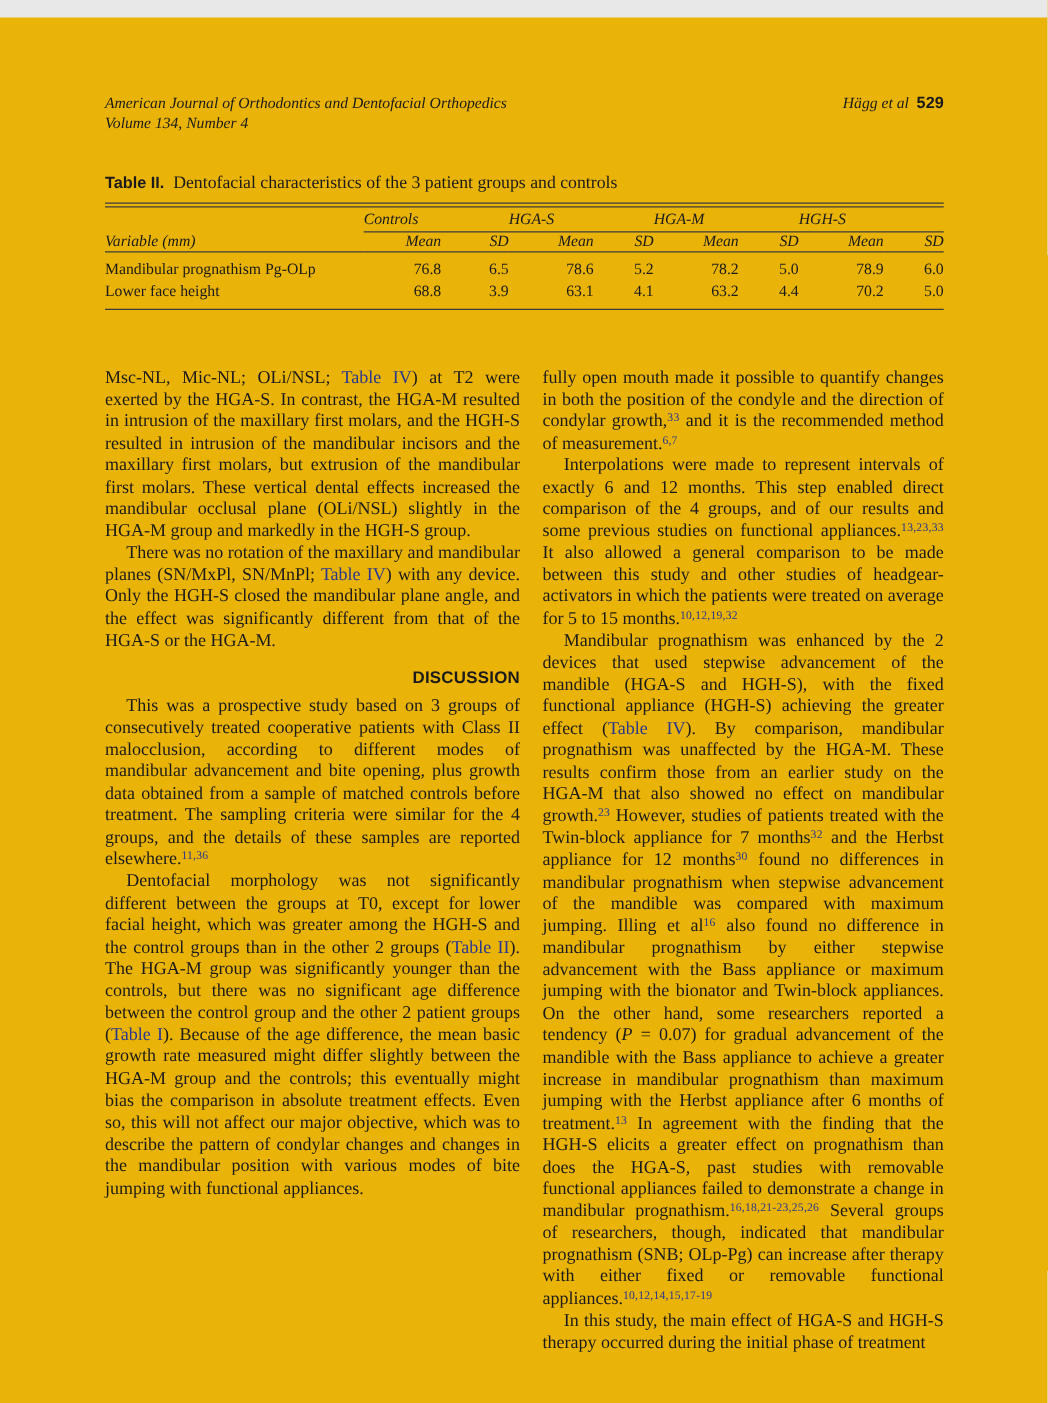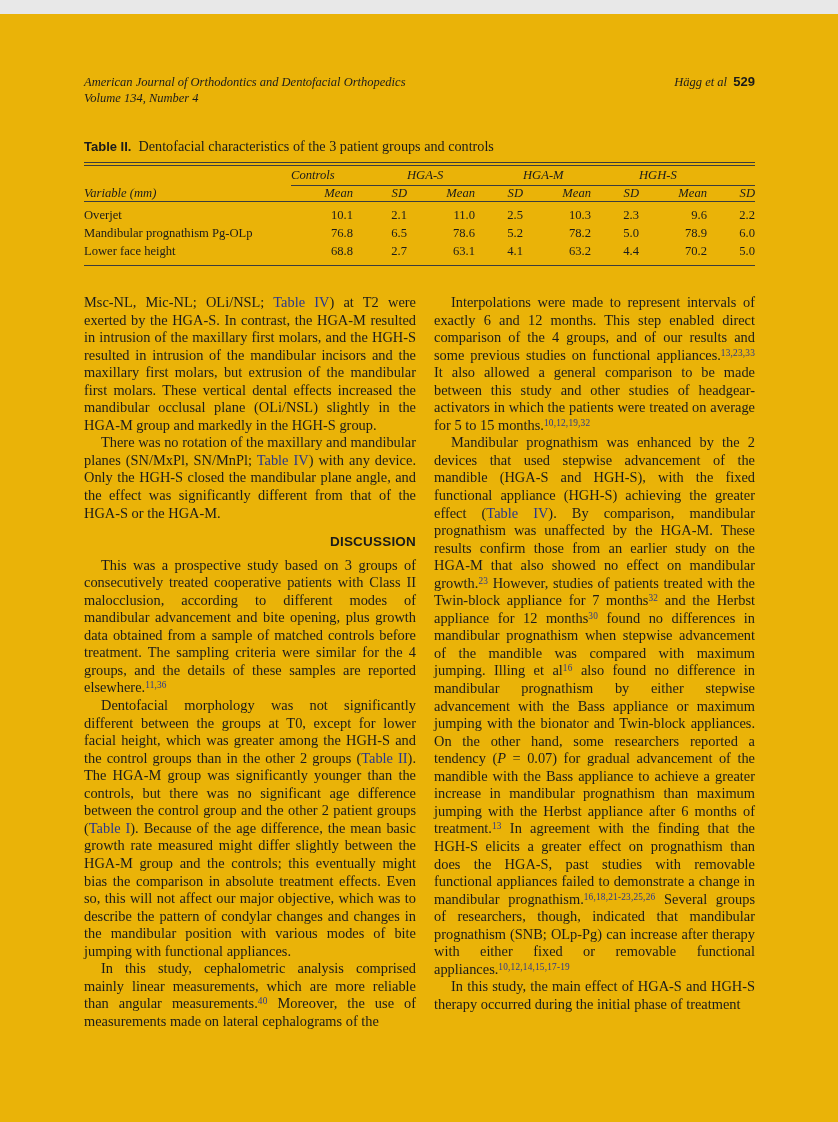--- a/index.html
+++ b/index.html
@@ -104,67 +104,56 @@
             <th class="num">Mean</th>
             <th class="num">SD</th>
             <th class="num">Mean</th>
             <th class="num">SD</th>
           </tr>
       </thead>
       <tbody id="table-body">
         <tr class="bodyrule">
             <td colspan="9"></td>
           </tr>
-      <tr class="datarow">
-            <td class="rowname">Overjet</td>
-            <td class="num">10.1</td>
-            <td class="num">2.1</td>
-            <td class="num">11.0</td>
-            <td class="num">2.5</td>
-            <td class="num">10.3</td>
-            <td class="num">2.3</td>
-            <td class="num">9.6</td>
-            <td class="num">2.2</td>
-          </tr>
           <tr class="datarow">
             <td class="rowname">Mandibular prognathism Pg-OLp</td>
             <td class="num">76.8</td>
             <td class="num">6.5</td>
             <td class="num">78.6</td>
             <td class="num">5.2</td>
             <td class="num">78.2</td>
             <td class="num">5.0</td>
             <td class="num">78.9</td>
             <td class="num">6.0</td>
           </tr>
           <tr class="datarow">
             <td class="rowname">Lower face height</td>
             <td class="num">68.8</td>
-            <td class="num">2.7</td>
+            <td class="num">3.9</td>
             <td class="num">63.1</td>
             <td class="num">4.1</td>
             <td class="num">63.2</td>
             <td class="num">4.4</td>
             <td class="num">70.2</td>
             <td class="num">5.0</td>
           </tr>
         </tbody>
     </table>
     <div class="botrule"></div>
   </div>
 
   <div class="cols">
     <div class="col left" id="col-left">
         <p><span>Msc-NL, Mic-NL; OLi/NSL; </span><span class="tref">Table IV</span><span>) at T2 were exerted by the HGA-S. In contrast, the HGA-M resulted in intrusion of the maxillary first molars, and the HGH-S resulted in intrusion of the mandibular incisors and the maxillary first molars, but extrusion of the mandibular first molars. These vertical dental effects increased the mandibular occlusal plane (OLi/NSL) slightly in the HGA-M group and markedly in the HGH-S group.</span></p>
         <p class="indent"><span>There was no rotation of the maxillary and mandibular planes (SN/MxPl, SN/MnPl; </span><span class="tref">Table IV</span><span>) with any device. Only the HGH-S closed the mandibular plane angle, and the effect was significantly different from that of the HGA-S or the HGA-M.</span></p>
         <div class="discussion-head">DISCUSSION</div>
         <p class="indent"><span>This was a prospective study based on 3 groups of consecutively treated cooperative patients with Class II malocclusion, according to different modes of mandibular advancement and bite opening, plus growth data obtained from a sample of matched controls before treatment. The sampling criteria were similar for the 4 groups, and the details of these samples are reported elsewhere.</span><sup class="cite">11,36</sup></p>
         <p class="indent"><span>Dentofacial morphology was not significantly different between the groups at T0, except for lower facial height, which was greater among the HGH-S and the control groups than in the other 2 groups (</span><span class="tref">Table II</span><span>). The HGA-M group was significantly younger than the controls, but there was no significant age difference between the control group and the other 2 patient groups (</span><span class="tref">Table I</span><span>). Because of the age difference, the mean basic growth rate measured might differ slightly between the HGA-M group and the controls; this eventually might bias the comparison in absolute treatment effects. Even so, this will not affect our major objective, which was to describe the pattern of condylar changes and changes in the mandibular position with various modes of bite jumping with functional appliances.</span></p>
-        <p class="indent"><span>In this study, cephalometric analysis comprised mainly linear measurements, which are more reliable than angular measurements.</span><sup class="cite">40</sup><span> Moreover, the use of measurements made on lateral cephalograms of the</span></p>
       </div>
     <div class="col right" id="col-right">
+        <p><span>fully open mouth made it possible to quantify changes in both the position of the condyle and the direction of condylar growth,</span><sup class="cite">33</sup><span> and it is the recommended method of measurement.</span><sup class="cite">6,7</sup></p>
         <p class="indent"><span>Interpolations were made to represent intervals of exactly 6 and 12 months. This step enabled direct comparison of the 4 groups, and of our results and some previous studies on functional appliances.</span><sup class="cite">13,23,33</sup><span> It also allowed a general comparison to be made between this study and other studies of headgear-activators in which the patients were treated on average for 5 to 15 months.</span><sup class="cite">10,12,19,32</sup></p>
         <p class="indent"><span>Mandibular prognathism was enhanced by the 2 devices that used stepwise advancement of the mandible (HGA-S and HGH-S), with the fixed functional appliance (HGH-S) achieving the greater effect (</span><span class="tref">Table IV</span><span>). By comparison, mandibular prognathism was unaffected by the HGA-M. These results confirm those from an earlier study on the HGA-M that also showed no effect on mandibular growth.</span><sup class="cite">23</sup><span> However, studies of patients treated with the Twin-block appliance for 7 months</span><sup class="cite">32</sup><span> and the Herbst appliance for 12 months</span><sup class="cite">30</sup><span> found no differences in mandibular prognathism when stepwise advancement of the mandible was compared with maximum jumping. Illing et al</span><sup class="cite">16</sup><span> also found no difference in mandibular prognathism by either stepwise advancement with the Bass appliance or maximum jumping with the bionator and Twin-block appliances. On the other hand, some researchers reported a tendency (</span><span class="it">P</span><span> = 0.07) for gradual advancement of the mandible with the Bass appliance to achieve a greater increase in mandibular prognathism than maximum jumping with the Herbst appliance after 6 months of treatment.</span><sup class="cite">13</sup><span> In agreement with the finding that the HGH-S elicits a greater effect on prognathism than does the HGA-S, past studies with removable functional appliances failed to demonstrate a change in mandibular prognathism.</span><sup class="cite">16,18,21-23,25,26</sup><span> Several groups of researchers, though, indicated that mandibular prognathism (SNB; OLp-Pg) can increase after therapy with either fixed or removable functional appliances.</span><sup class="cite">10,12,14,15,17-19</sup></p>
         <p class="indent"><span>In this study, the main effect of HGA-S and HGH-S therapy occurred during the initial phase of treatment</span></p>
       </div>
   </div>
 
 </div>
 
 </body></html>

